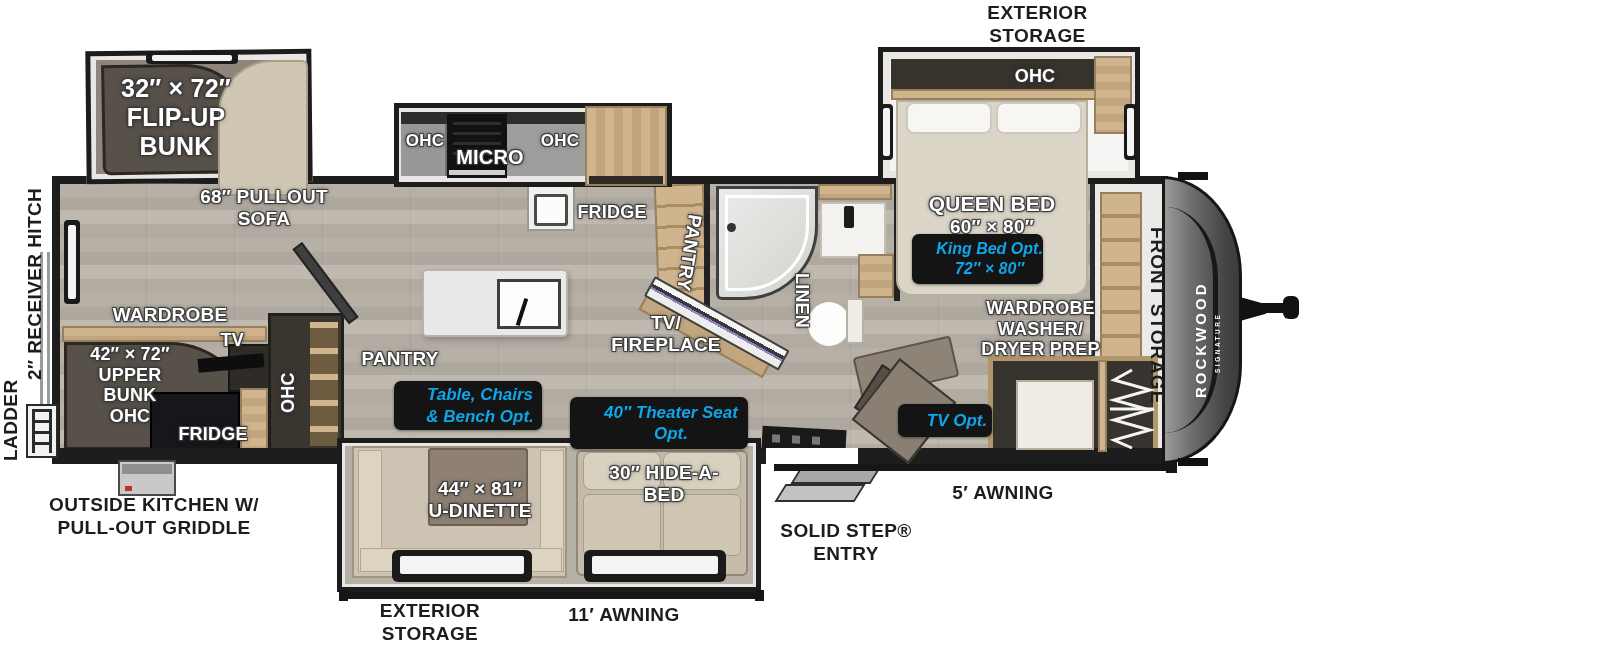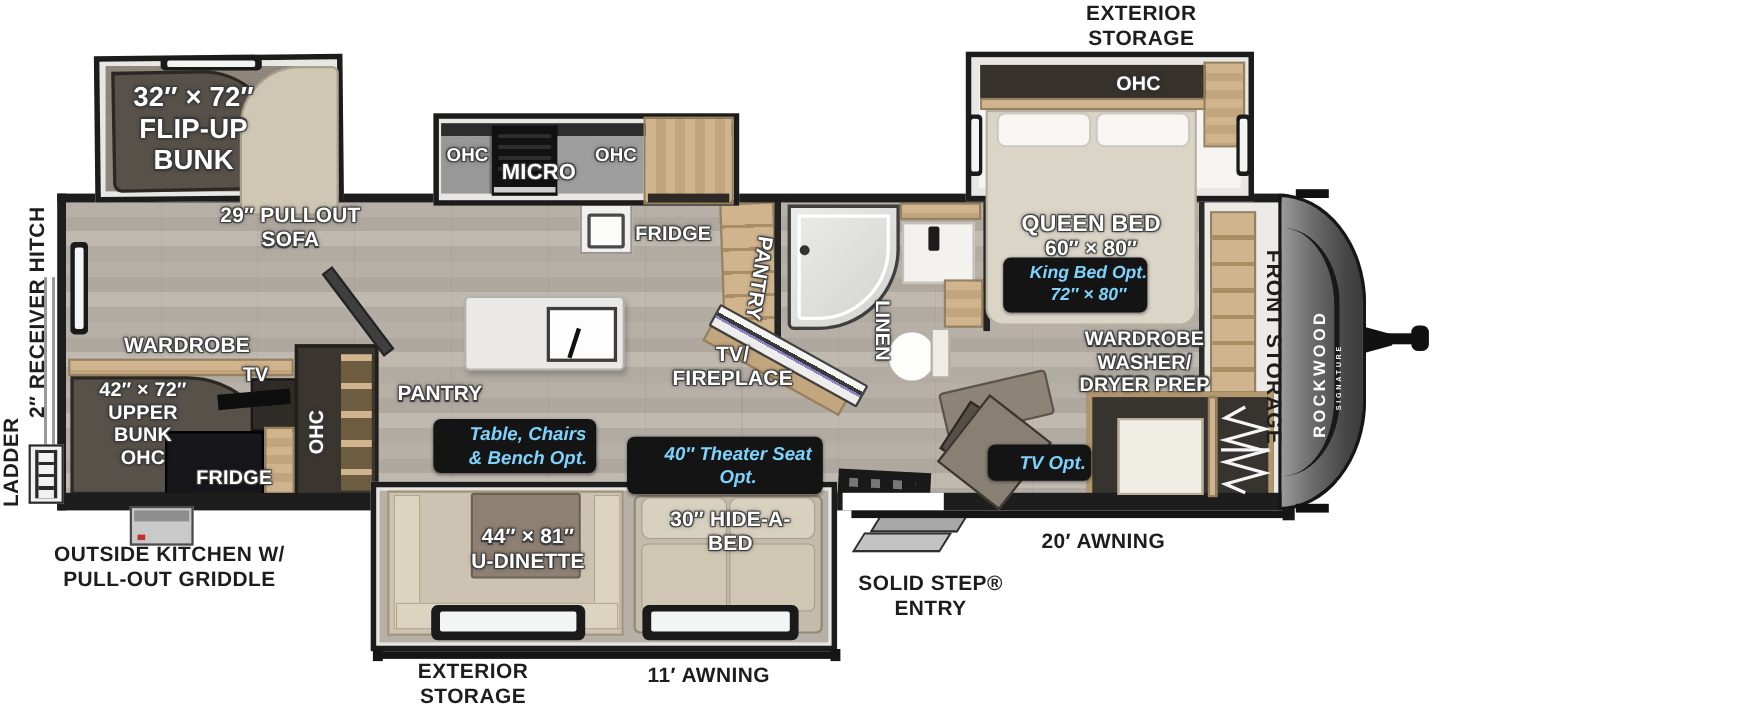--- a/index.html
+++ b/index.html
@@ -6,21 +6,21 @@
   .plan{position:relative;width:1600px;height:655px;background:#ffffff;overflow:hidden;
         font-family:"Liberation Sans",sans-serif;}
   .a{position:absolute;box-sizing:border-box;}
   
   .lbl{position:absolute;box-sizing:border-box;color:#fff;font-weight:bold;white-space:pre-line;
        text-align:center;line-height:1.15;letter-spacing:.2px;
        text-shadow:-1px -1px 1px #3a3a3a,1px -1px 1px #3a3a3a,-1px 1px 1px #3a3a3a,1px 1px 1px #3a3a3a,0 0 5px rgba(0,0,0,.55);}
   
   .xlbl{position:absolute;box-sizing:border-box;color:#1d1d1d;font-weight:bold;white-space:pre-line;
         text-align:center;line-height:1.2;letter-spacing:.4px;}
-  .badge{position:absolute;box-sizing:border-box;background:#141414;color:#7dd3fc;font-weight:bold;
+  .badge{position:absolute;box-sizing:border-box;background:#141414;color:#0ea5e9;font-weight:bold;
          font-style:italic;text-align:center;white-space:pre-line;border-radius:7px;
          display:flex;align-items:center;justify-content:center;line-height:1.25;
          box-shadow:0 1px 3px rgba(0,0,0,.45);padding-left:24px;}
   .vdn{writing-mode:vertical-rl;}
   .vup{writing-mode:vertical-rl;transform:rotate(180deg);}
   .floor{background:
      repeating-linear-gradient(90deg, rgba(0,0,0,.045) 0 1px, transparent 1px 88px),
      repeating-linear-gradient(180deg,#b6b0a7 0 14px,#aea89f 14px 27px,#bfb9b0 27px 41px,#b1aba2 41px 55px);}
   .wall{background:#1d1d1d;}
   .slide{position:absolute;box-sizing:border-box;background:#f6f5f3;border:5px solid #1c1c1c;
@@ -172,21 +172,21 @@
   <div class="a" style="left:96px;top:60px;width:206px;height:114px;background:#8e867b;z-index:7;"></div>
   <div class="a win" style="left:146px;top:52px;width:92px;height:12px;z-index:8;">
       <div class="winp" style="left:6px;top:3px;width:80px;height:6px;"></div>
     </div>
   <div class="a" style="left:102px;top:64px;width:152px;height:110px;background:#57514a;border:3px solid #2b2722;border-radius:0 70px 0 8px;transform:rotate(-1deg);z-index:8;"></div>
   <div class="lbl" style="left:106px;top:74px;width:140px;z-index:9;font-size:25px;">32″ × 72″
 FLIP-UP
 BUNK</div>
 
   <div class="a" style="left:218px;top:60px;width:90px;height:136px;background:#cfc6b4;border:2px solid #a99f8c;border-radius:55px 6px 0 0;z-index:8;"></div>
-  <div class="lbl" style="left:185px;top:186px;width:158px;z-index:9;font-size:19px;">29″ PULLOUT
+  <div class="lbl" style="left:185px;top:186px;width:158px;z-index:9;font-size:19px;">68″ PULLOUT
 SOFA</div>
 
   <div class="slide" style="left:337px;top:438px;width:424px;height:154px;z-index:6;"></div>
   <div class="a" style="left:345px;top:446px;width:408px;height:138px;background:#b6b0a7;z-index:7;"></div>
 
   <div class="a" style="left:352px;top:446px;width:215px;height:132px;background:#cdc3b2;border:2px solid #a3947a;z-index:8;"></div>
   <div class="a" style="left:358px;top:450px;width:24px;height:122px;background:#ddd3c1;border:1px solid #b3a68e;z-index:9;"></div>
   <div class="a" style="left:540px;top:450px;width:24px;height:122px;background:#ddd3c1;border:1px solid #b3a68e;z-index:9;"></div>
   <div class="a" style="left:360px;top:548px;width:202px;height:24px;background:#ddd3c1;border:1px solid #b3a68e;z-index:9;"></div>
   <div class="a" style="left:428px;top:448px;width:100px;height:78px;background:#8e8174;border:2px solid #6d6154;border-radius:3px;z-index:9;"></div>
@@ -228,18 +228,18 @@
   <div class="a" style="left:1166px;top:461px;width:11px;height:12px;background:#161616;z-index:6;"></div>
 
   <div class="xlbl" style="left:950px;top:2px;width:175px;z-index:9;font-size:19px;">EXTERIOR
 STORAGE</div>
   <div class="xlbl vup" style="left:0px;top:364px;width:24px;height:112px;z-index:9;font-size:19px;">LADDER</div>
   <div class="xlbl vup" style="left:24px;top:158px;width:26px;height:252px;z-index:9;font-size:19px;">2″ RECEIVER HITCH</div>
   <div class="xlbl" style="left:30px;top:494px;width:248px;z-index:9;font-size:19px;">OUTSIDE KITCHEN W/
 PULL-OUT GRIDDLE</div>
   <div class="xlbl" style="left:350px;top:600px;width:160px;z-index:9;font-size:19px;">EXTERIOR
 STORAGE</div>
-  <div class="xlbl" style="left:548px;top:604px;width:152px;z-index:9;font-size:19px;text-align:right;">11′ AWNING</div>
+  <div class="xlbl" style="left:548px;top:604px;width:152px;z-index:9;font-size:19px;">11′ AWNING</div>
   <div class="xlbl" style="left:762px;top:520px;width:168px;z-index:9;font-size:19px;">SOLID STEP®
 ENTRY</div>
-  <div class="xlbl" style="left:930px;top:482px;width:146px;z-index:9;font-size:19px;">20′ AWNING</div>
+  <div class="xlbl" style="left:930px;top:482px;width:146px;z-index:9;font-size:19px;">5′ AWNING</div>
 
 </div>
 
 </body></html>

